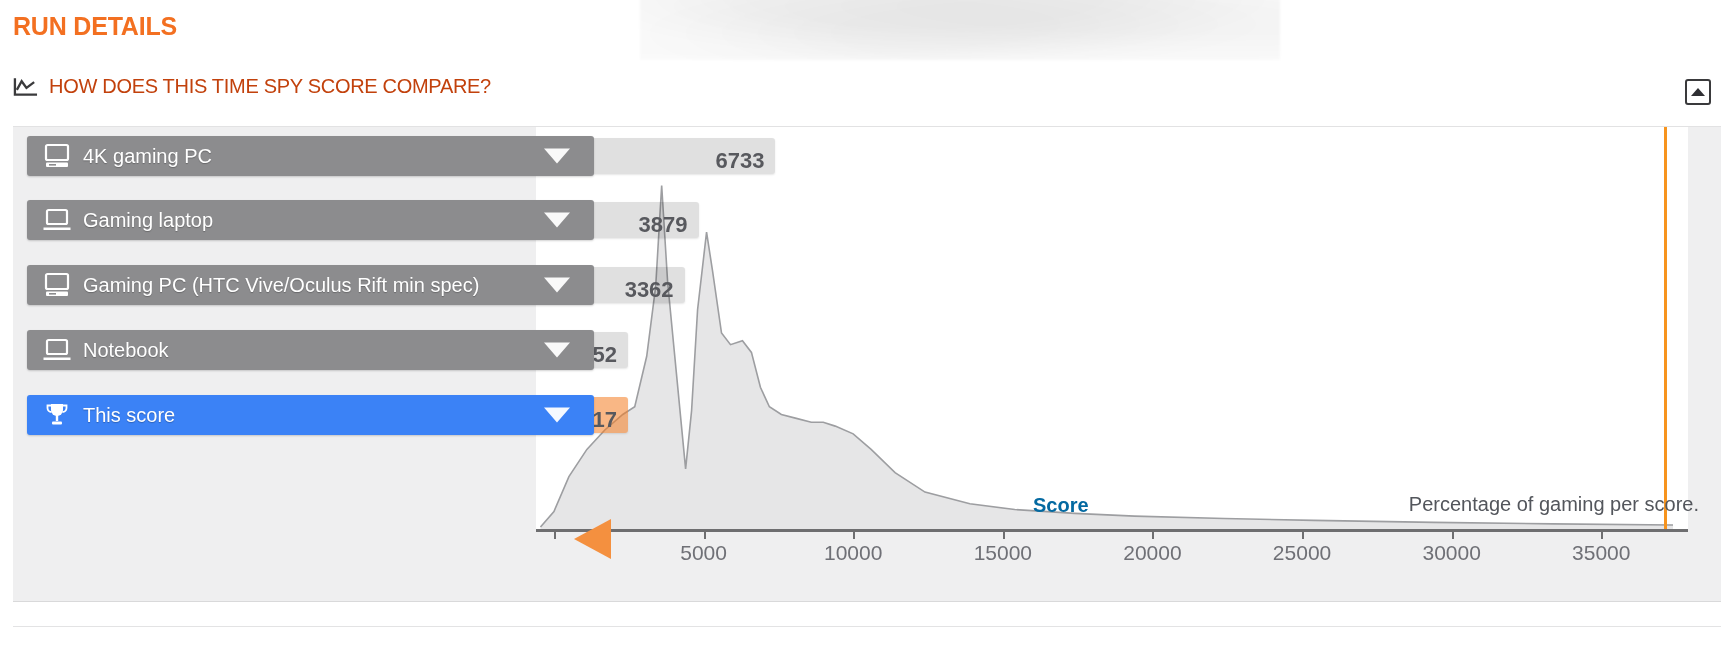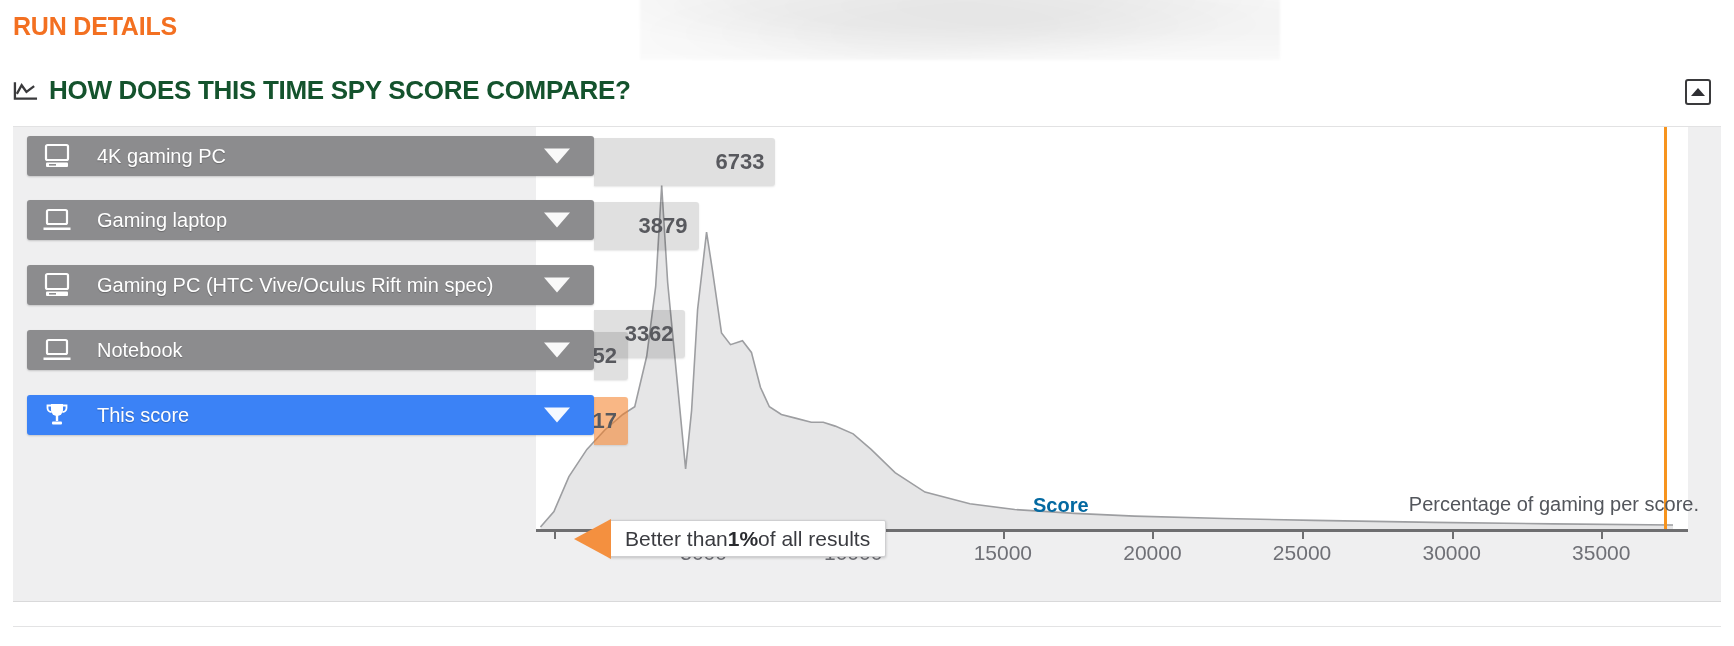--- a/index.html
+++ b/index.html
@@ -32,21 +32,21 @@
     letter-spacing:-0.2px;
   }
 
   
   .section-header {
     position:absolute; left:13px; top:75px; right:13px; height:42px;
   }
   .section-title-wrap { display:flex; align-items:center; gap:11px; }
   .chart-icon { width:25px; height:22px; display:block; }
   .section-title {
-    font-size:26px; color:#14532d; font-weight:700; letter-spacing:-0.3px;
+    font-size:20px; color:#c2410c; font-weight:400; letter-spacing:-0.3px;
     white-space:nowrap;
   }
   .collapse-btn {
     position:absolute; right:10px; top:4px;
     width:26px; height:26px;
     border:2px solid #3a3a3c; border-radius:3px;
     background:#fff;
     display:flex; align-items:center; justify-content:center;
     cursor:pointer;
   }
@@ -107,36 +107,36 @@
     border-radius:3px;
     display:flex; align-items:center;
     box-shadow:0 1px 2px rgba(0,0,0,0.18);
     z-index:3;
   }
   .row.highlight .row-bar { background:#3b82f6; }
 
   .row-icon { width:36px; margin-left:12px; display:flex; align-items:center; justify-content:center; }
   .row-icon svg { display:block; }
   .row-label {
-    margin-left:22px; color:#ffffff; font-size:20px; white-space:nowrap;
+    margin-left:8px; color:#ffffff; font-size:20px; white-space:nowrap;
     text-shadow:0 1px 1px rgba(0,0,0,0.25);
   }
   .row-caret {
     position:absolute; right:24px; top:50%; transform:translateY(-50%);
     width:0;height:0;border-left:13px solid transparent;border-right:13px solid transparent;
     border-top:15px solid #ffffff;
     opacity:0.95;
   }
 
   
   .val-bar {
-    position:absolute; left:567px; top:2px; height:48px;
+    position:absolute; left:567px; top:2px; height:36px;
     background:rgba(0,0,0,0.12);
     border-radius:0 3px 3px 0;
-    display:flex; align-items:center; justify-content:flex-end;
+    display:flex; align-items:flex-end; justify-content:flex-end;
     z-index:2;
     box-shadow:0 1px 2px rgba(0,0,0,0.10);
   }
   .row.highlight .val-bar { background:rgba(244,123,32,0.55); }
   .val-text {
     font-size:22px; font-weight:bold; color:#58595e;
     padding-right:11px; white-space:nowrap;
   }
   .row.highlight .val-text { color:#58595e; }
 
@@ -251,21 +251,21 @@
               <svg width="30" height="24" viewBox="0 0 30 24">
                 <rect x="5" y="2" width="20" height="14" rx="1.5" fill="none" stroke="#fff" stroke-width="2.2"></rect>
                 <path d="M1.5,19.5 L28.5,19.5 L28.5,22 L1.5,22 Z" fill="#fff"></path>
               </svg>
             </span>
             <span class="row-label">Gaming laptop</span>
             <span class="row-caret"></span>
           </div>
         </div>
         <div class="row" style="top: 138px;">
-          <div class="val-bar" style="width: 90.6059px; margin-top: 43px;">
+          <div class="val-bar" style="width: 90.6059px;">
             <span class="val-text">3362</span>
           </div>
           <div class="row-bar">
             <span class="row-icon">
               <svg width="28" height="26" viewBox="0 0 28 26">
                 <rect x="3" y="2" width="22" height="15" rx="1.5" fill="none" stroke="#fff" stroke-width="2.2"></rect>
                 <rect x="3" y="19.5" width="22" height="4.5" rx="1" fill="#fff"></rect>
                 <rect x="6" y="21" width="7" height="1.6" fill="#8c8c8e"></rect>
               </svg>
             </span>
@@ -302,22 +302,17 @@
                 <rect x="7" y="19.5" width="10" height="3" rx="1" fill="#fff"></rect>
               </svg>
             </span>
             <span class="row-label">This score</span>
             <span class="row-caret"></span>
           </div>
         </div>
       </div>
 
     <div class="tooltip-arrow"></div>
-    <div class="tooltip">
-      <span>Better than </span>
-        <b>1%</b>
-        <span> of all results</span>
-    </div>
 
   </div>
 
   <div class="panel-divider"></div>
 </div>
 
 </body></html>

